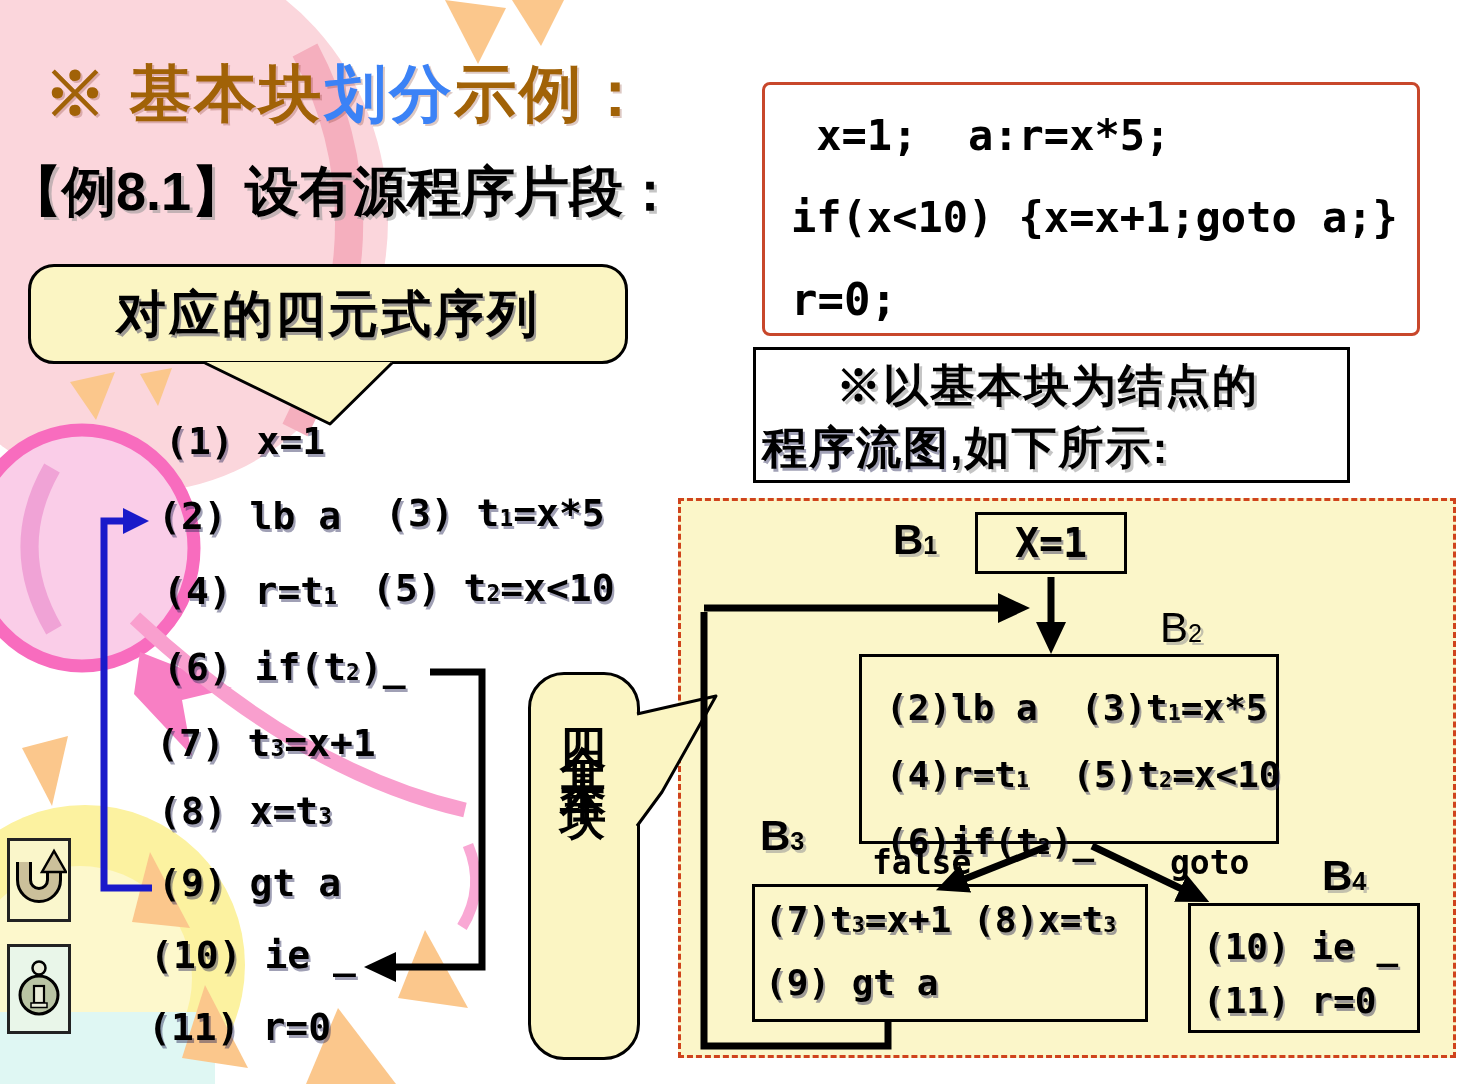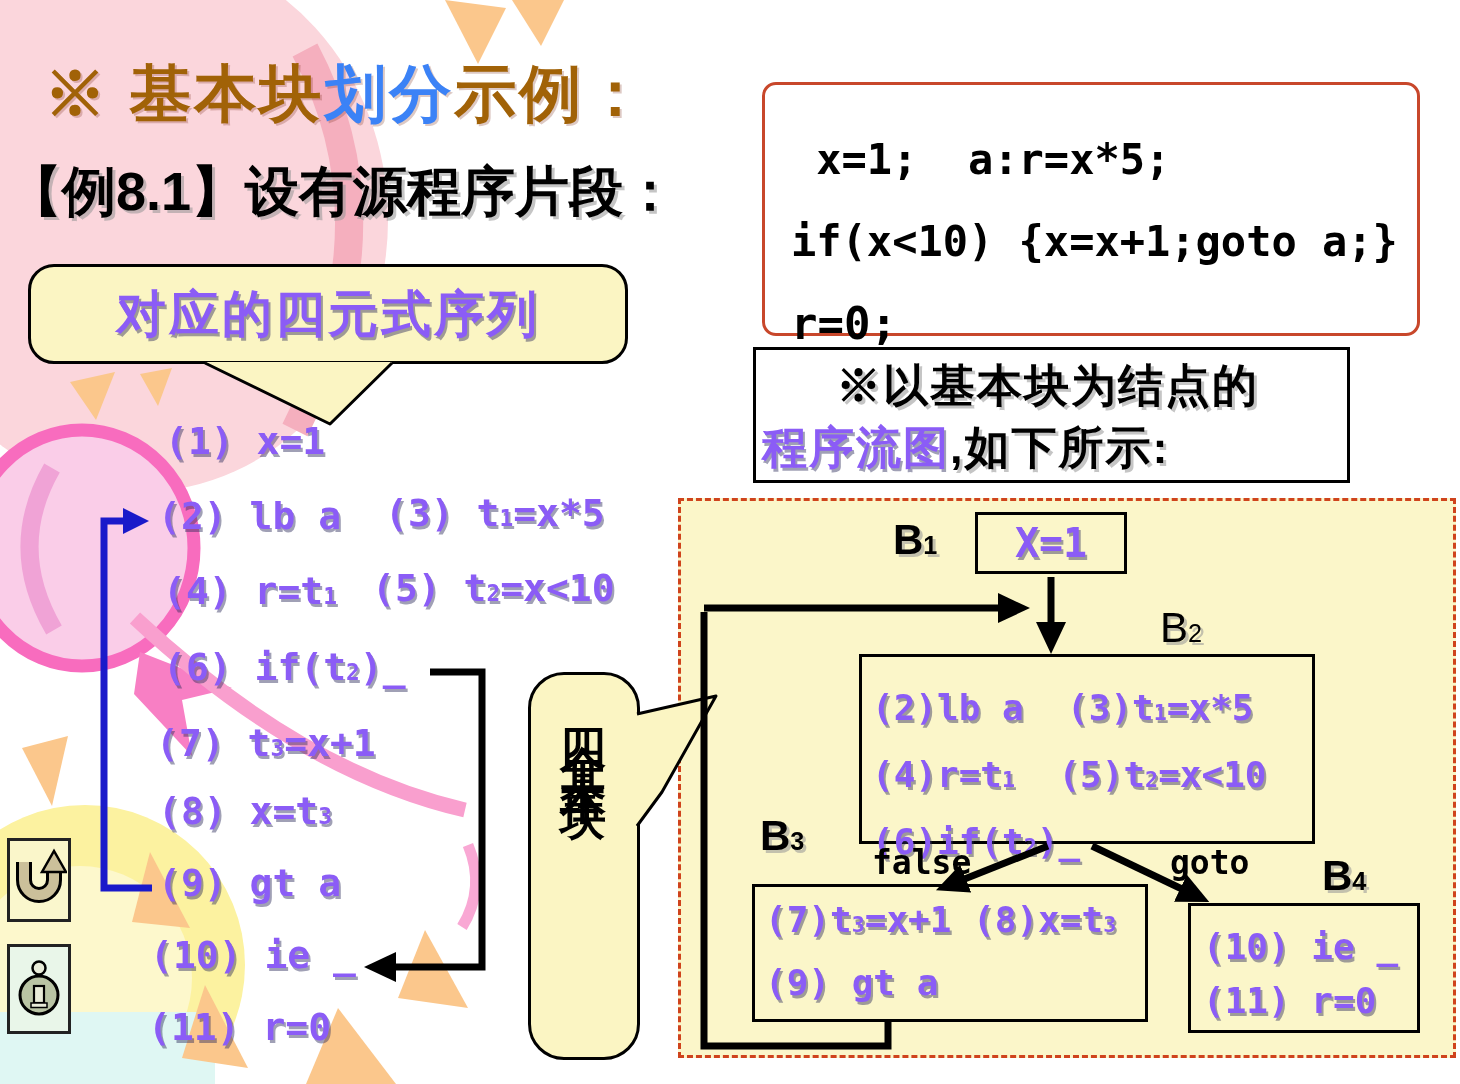--- a/index.html
+++ b/index.html
@@ -1,20 +1,20 @@
 <!DOCTYPE html>
 <html><head>
 <meta charset="utf-8">
 <style>
   html,body{margin:0;padding:0;background:#888}
   #stage{position:relative;width:1460px;height:1084px;background:#fff;overflow:hidden;
          font-family:"Liberation Sans",sans-serif}
   .abs{position:absolute}
   .mono{font-family:"DejaVu Sans Mono","Liberation Mono",monospace;font-weight:bold}
-  .blue{color:#8b5cf6;text-shadow:2px 3px 0 rgba(45,45,90,.45)}
+  .blue{color:#000000;text-shadow:2px 3px 0 rgba(45,45,90,.45)}
   .red{color:#a16207}
   .blk{color:#000}
   .ss{font-size:60%}
   .quad{font-size:38px;white-space:pre;line-height:1}
   .gshadow{text-shadow:3px 3px 0 rgba(150,150,150,.55)}
   .rshadow{text-shadow:2px 2px 0 rgba(120,40,20,.25)}
   .bb{border:3.5px solid #000;box-sizing:border-box}
   .bubble{background:#FBF5C3;border:3px solid #000;box-sizing:border-box}
   .vert{writing-mode:vertical-rl;text-orientation:upright;letter-spacing:16px;
         font-weight:bold;font-size:46px;color:#000}
@@ -56,21 +56,21 @@
     <polygon points="425,930 468,1008 398,998" fill="#FBC78C"></polygon>
   </svg>
 
   <div class="abs" style="left:44px;top:52px;z-index:1;font-size:62px;font-weight:bold;letter-spacing:3px;white-space:nowrap">
     <span class="red rshadow">※ 基本块</span><span style="color:#3b82f6" class="rshadow">划分</span><span class="red rshadow">示例：</span>
   </div>
 
   <div class="abs blk gshadow" style="left:8px;top:156px;z-index:1;font-size:54px;font-weight:bold;white-space:nowrap">【例8.1】设有源程序片段：</div>
 
   <div class="abs" style="left:762px;top:82px;width:658px;height:254px;z-index:1;background:#fff;
-       border:3.5px solid #C8472B;border-radius:14px;box-sizing:border-box;padding:34px 0 0 26px">
+       border:3.5px solid #C8472B;border-radius:8px;box-sizing:border-box;padding:10px 0 0 26px">
     <div class="mono blk" style="font-size:42px;line-height:82px;white-space:pre"> x=1;  a:r=x*5;</div>
     <div class="mono blk" style="font-size:42px;line-height:82px;white-space:pre">if(x&lt;10) {x=x+1;goto a;}</div>
     <div class="mono blk" style="font-size:44px;line-height:82px;white-space:pre">r=0;</div>
   </div>
 
   <div class="abs bubble" style="left:28px;top:264px;width:600px;height:100px;border-radius:26px;z-index:1;
        text-align:center;line-height:94px">
     <span class="blue" style="font-size:50px;font-weight:bold;letter-spacing:3px">对应的四元式序列</span>
   </div>
 
@@ -96,21 +96,21 @@
 
   <div class="abs" style="left:678px;top:498px;width:778px;height:560px;z-index:1;background:#FBF6C9;
        border:3.5px dashed #CF431C;box-sizing:border-box"></div>
 
   <span class="abs blk gshadow" style="left:893px;top:516px;z-index:1;font-size:42px;font-weight:bold">B<span class="ss">1</span></span>
   <div class="abs bb" style="left:975px;top:512px;width:152px;height:62px;z-index:1;text-align:center;line-height:56px">
     <span class="mono blue" style="font-size:40px">X=1</span>
   </div>
 
   <span class="abs blk gshadow" style="left:1160px;top:604px;z-index:1;font-size:42px;font-weight:normal">B<span class="ss">2</span></span>
-  <div class="abs bb" style="left:859px;top:654px;width:456px;height:190px;z-index:1;padding:20px 0 0 10px">
+  <div class="abs bb" style="left:859px;top:654px;width:420px;height:190px;z-index:1;padding:20px 0 0 24px">
     <div class="mono blue flowline">(2)lb a  (3)t<span class="ss">1</span>=x*5</div>
     <div class="mono blue flowline">(4)r=t<span class="ss">1</span>  (5)t<span class="ss">2</span>=x&lt;10</div>
     <div class="mono blue flowline">(6)if(t<span class="ss">2</span>)_</div>
   </div>
 
   <span class="abs blk" style="left:872px;top:843px;z-index:1;font-size:33px;font-weight:600;font-family:'DejaVu Sans Mono',monospace">false</span>
   <span class="abs blk" style="left:1170px;top:843px;z-index:1;font-size:33px;font-weight:600;font-family:'DejaVu Sans Mono',monospace">goto</span>
 
   <span class="abs blk gshadow" style="left:760px;top:812px;z-index:1;font-size:42px;font-weight:bold">B<span class="ss">3</span></span>
   <div class="abs bb" style="left:752px;top:884px;width:396px;height:138px;z-index:1;padding:4px 0 0 10px">

